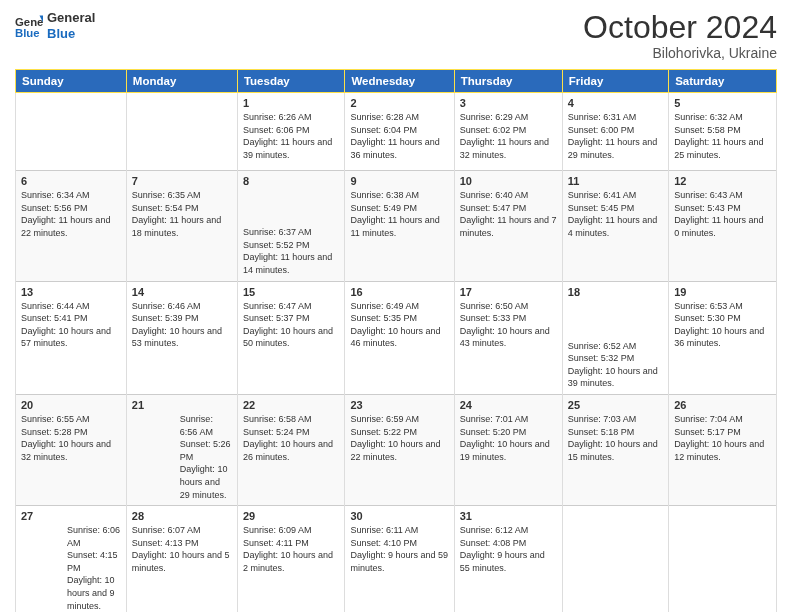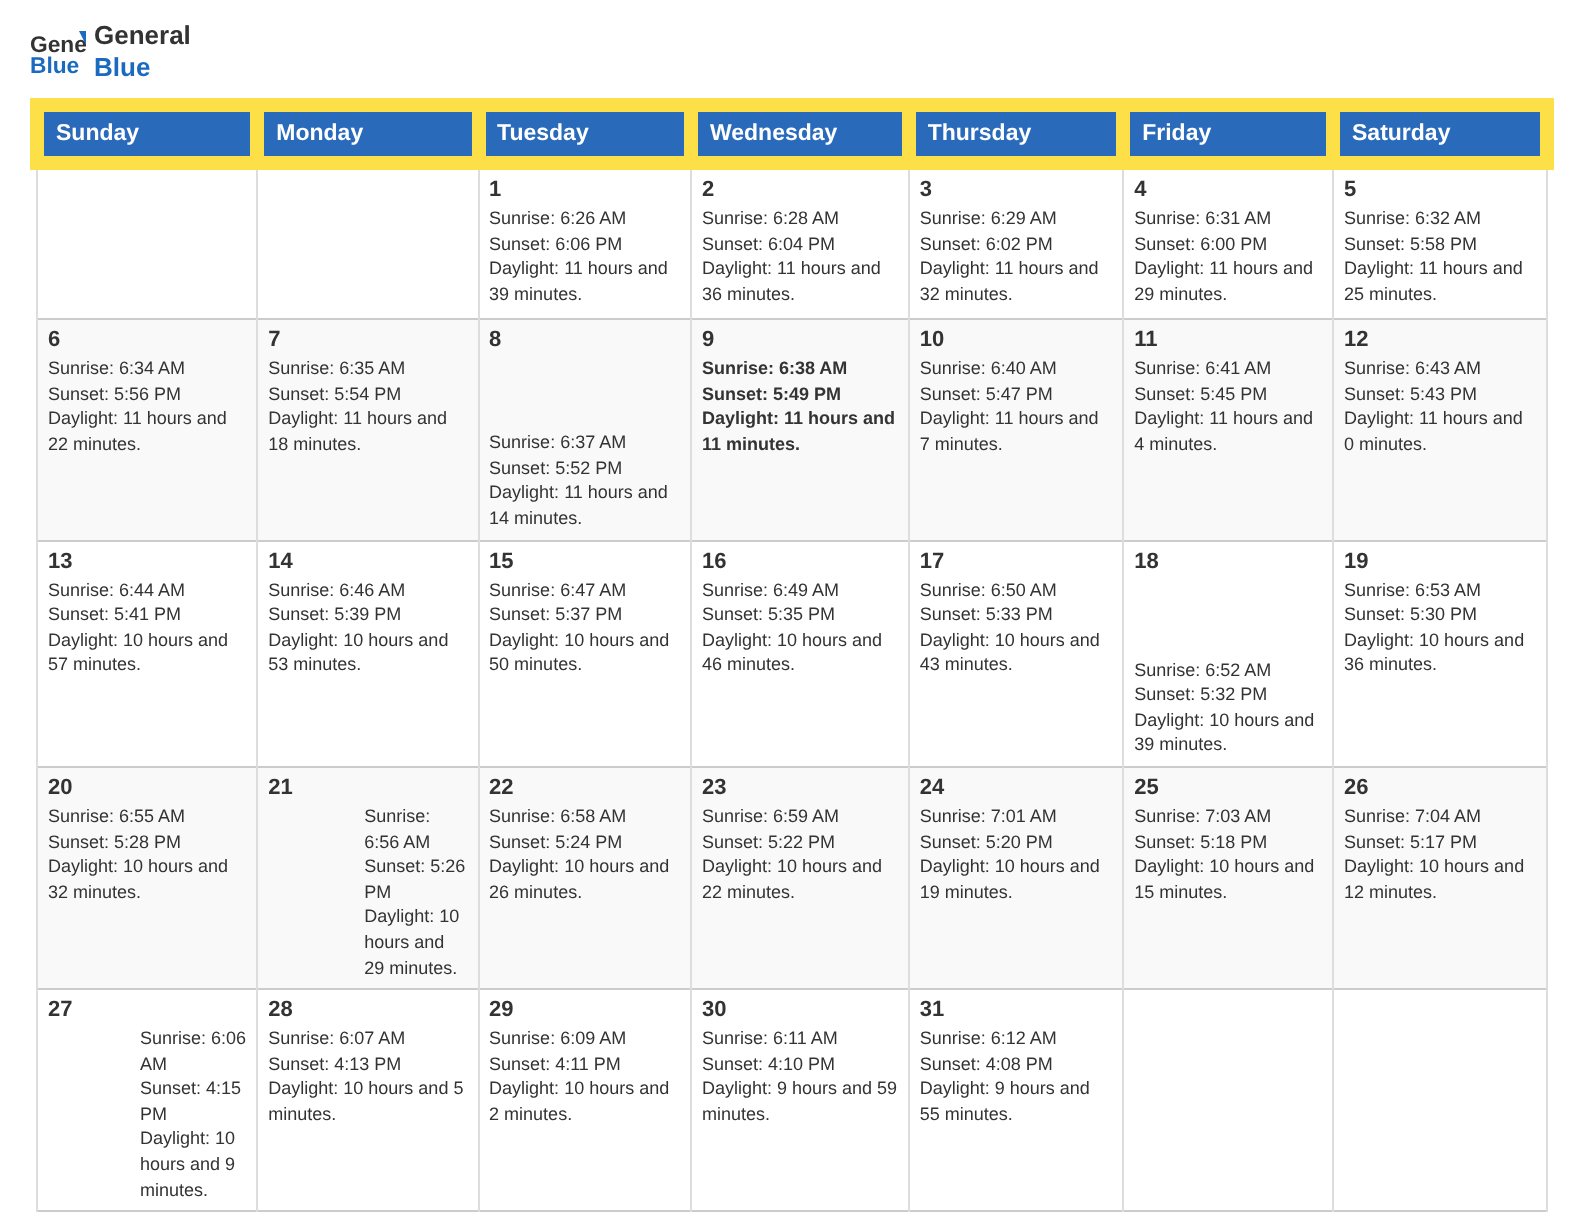--- a/index.html
+++ b/index.html
@@ -52,21 +52,21 @@
     }
     thead tr {
       background-color: #2a6abb;
     }
     thead th {
       color: #fff;
       font-size: 11.5px;
       font-weight: bold;
       padding: 5px 6px;
       text-align: left;
-      border: 7px solid #fde047;
+      border: 1px solid #fde047;
     }
     tbody tr {
       border-bottom: 1px solid #ccc;
     }
     tbody td {
       vertical-align: top;
       padding: 4px 5px;
       font-size: 9.5px;
       color: #333;
       border-right: 1px solid #ddd;
@@ -103,20 +103,24 @@
       <svg class="logo-icon" viewBox="0 0 32 32" xmlns="http://www.w3.org/2000/svg">
         <text x="0" y="16" font-size="13" font-weight="bold" fill="#333">General</text>
         <text x="0" y="28" font-size="13" font-weight="bold" fill="#1a6bbf">Blue</text>
         <polygon points="28,4 32,4 32,12" fill="#1a6bbf"></polygon>
       </svg>
       <div style="line-height:1.2;">
         <div style="font-size:13px;font-weight:bold;color:#333;">General</div>
         <div style="font-size:13px;font-weight:bold;color:#1a6bbf;">Blue</div>
       </div>
     </div>
+    <div class="title-block">
+      <div class="month-title">October 2024</div>
+      <div class="location">Bilohorivka, Ukraine</div>
+    </div>
   </div>
 
   <table>
     <thead>
       <tr>
       <th>Sunday</th>
           <th>Monday</th>
           <th>Tuesday</th>
           <th>Wednesday</th>
           <th>Thursday</th>
@@ -173,21 +177,21 @@
 Daylight: 11 hours and 18 minutes.</div>
           </td>
           <td>
             <span class="day-num">8</span>
             <div class="cell-content" style="white-space: pre-line; margin-top: 39px;">Sunrise: 6:37 AM
 Sunset: 5:52 PM
 Daylight: 11 hours and 14 minutes.</div>
           </td>
           <td>
             <span class="day-num">9</span>
-            <div class="cell-content" style="white-space: pre-line; font-weight: bold;">Sunrise: 6:38 AM
+            <div class="cell-content" style="white-space: pre-line;">Sunrise: 6:38 AM
 Sunset: 5:49 PM
 Daylight: 11 hours and 11 minutes.</div>
           </td>
           <td>
             <span class="day-num">10</span>
             <div class="cell-content" style="white-space: pre-line;">Sunrise: 6:40 AM
 Sunset: 5:47 PM
 Daylight: 11 hours and 7 minutes.</div>
           </td>
           <td>

